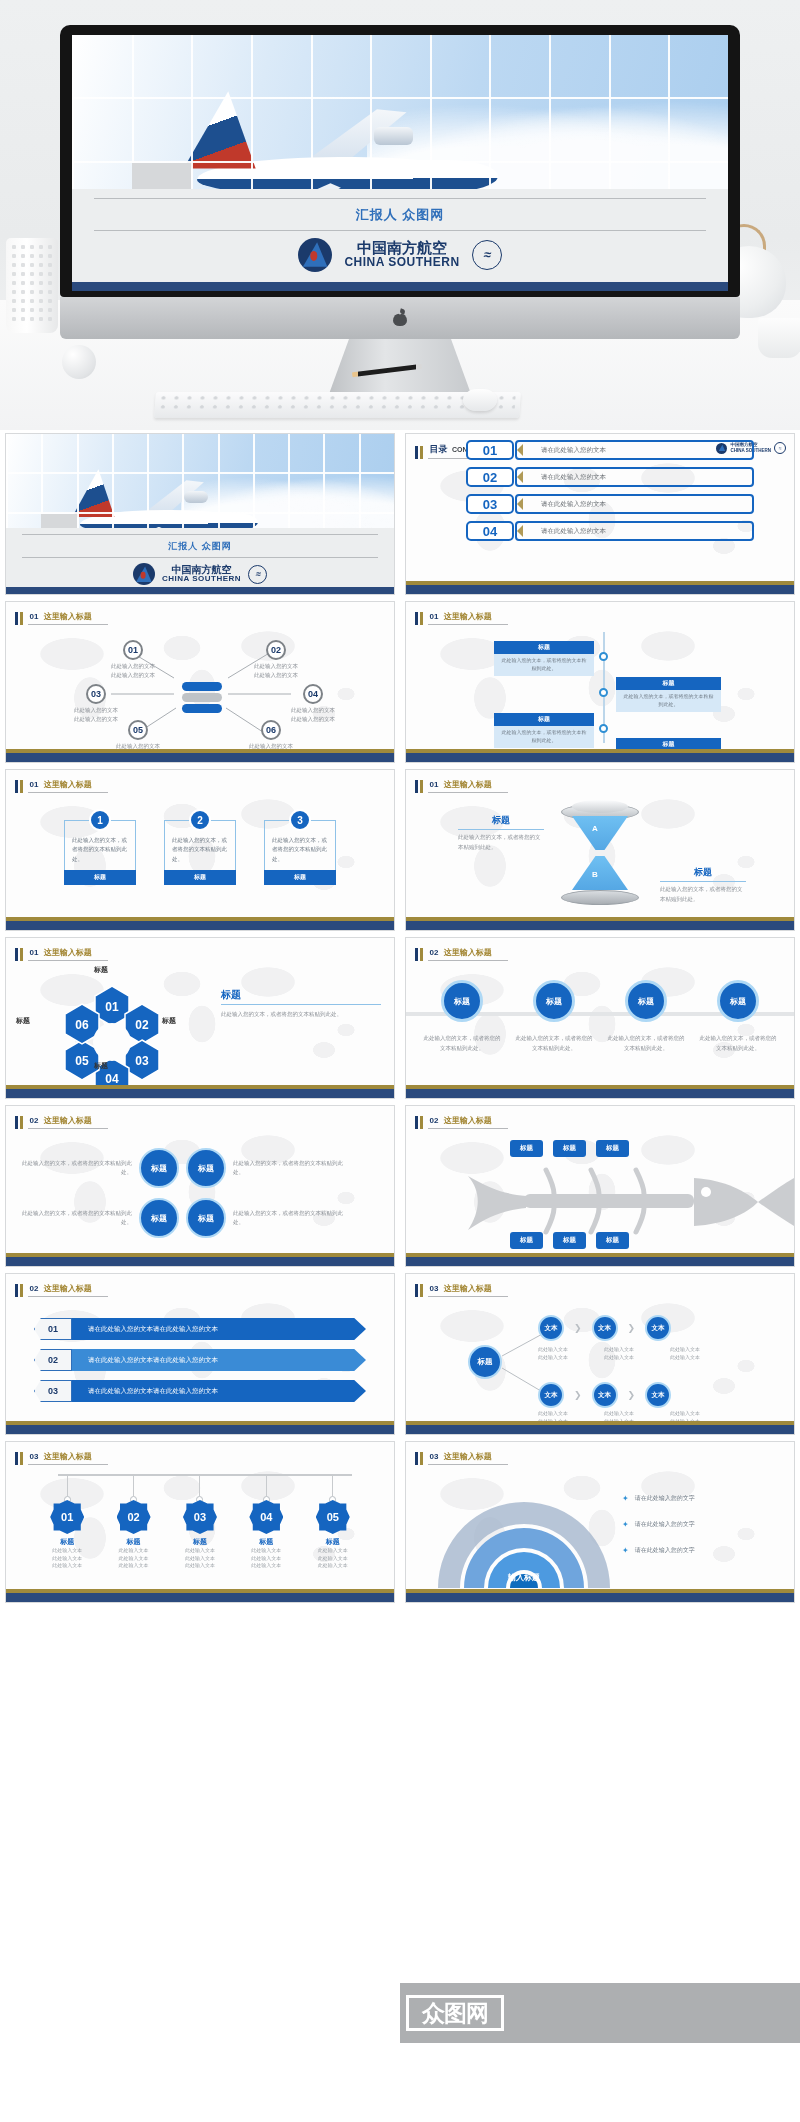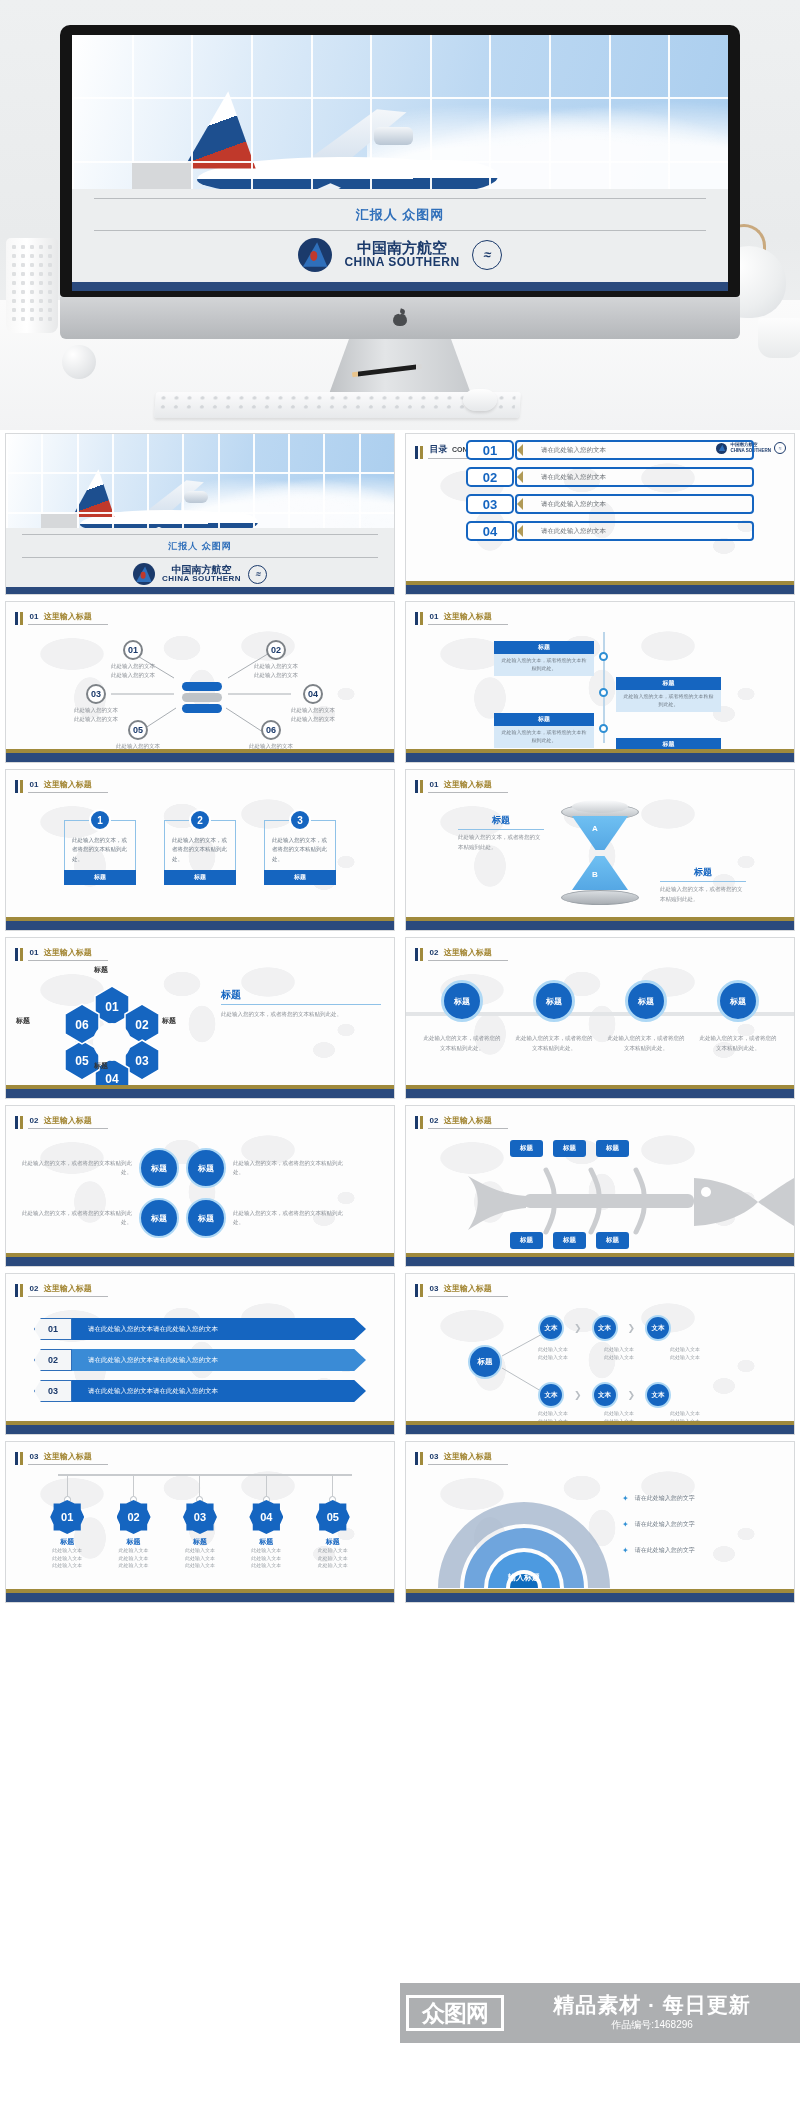--- a/index.html
+++ b/index.html
@@ -990,17 +990,13 @@
         </div>
       </div>
       <div class="foot"></div>
     </div>
   </div>
 
 </div>
 
 <div class="wm">
   <div class="wm-mark">众图网</div>
-  <div class="wm-right">
-    <div class="wm-title">精品素材 · 每日更新</div>
-    <div class="wm-code">作品编号:1468296</div>
-  </div>
 </div>
 
 </body></html>

